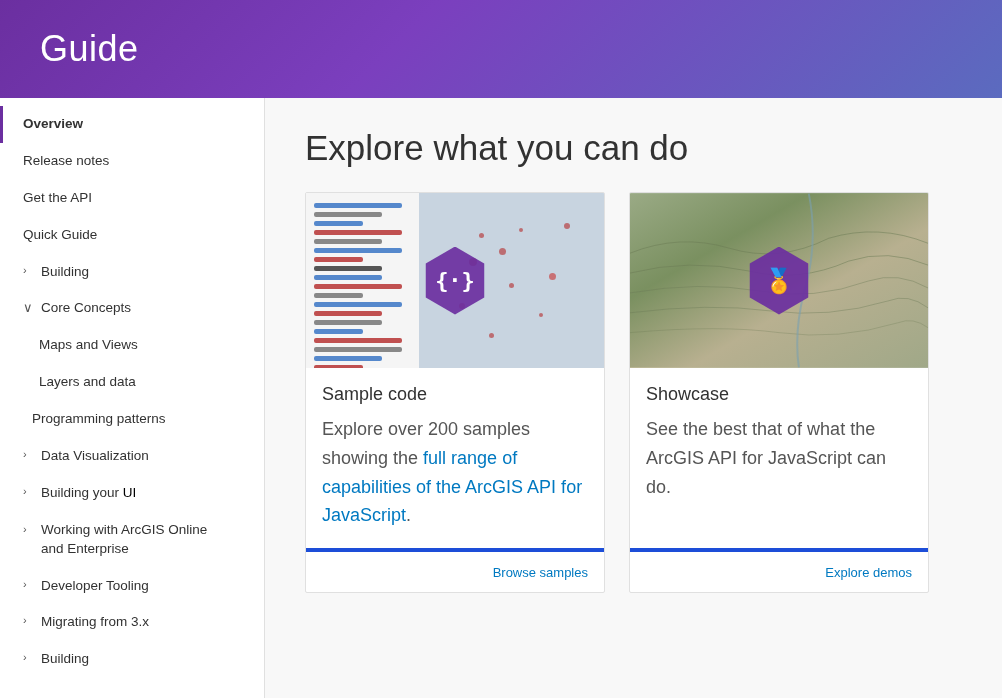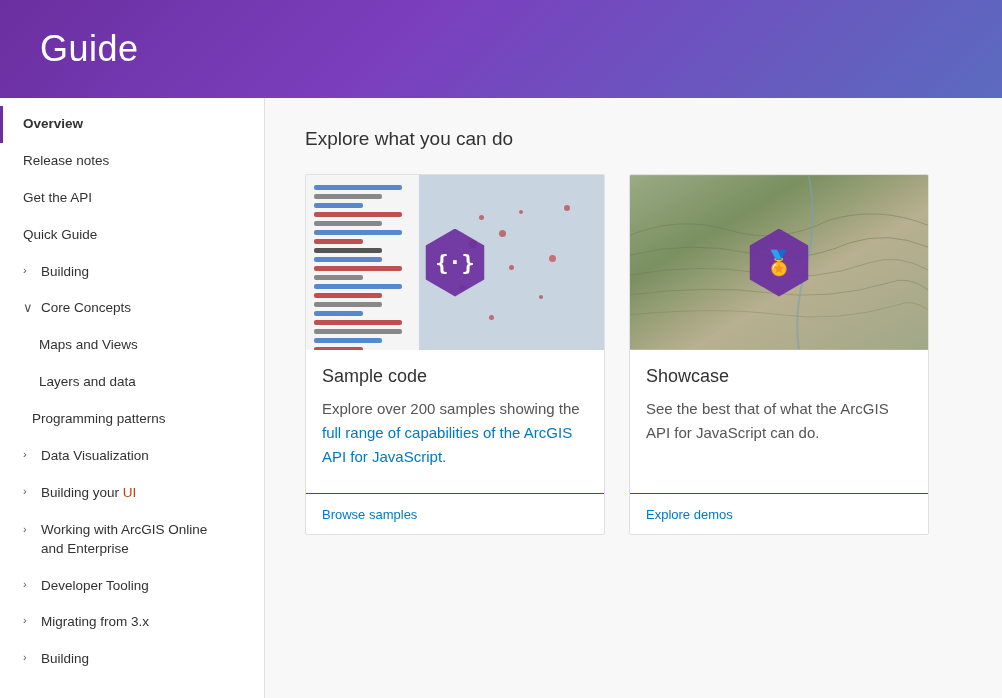--- a/index.html
+++ b/index.html
@@ -58,21 +58,21 @@
       width: 12px;
     }
 
     
     .content {
       flex: 1;
       padding: 30px 40px 30px 40px;
       background: #f8f8f8;
     }
     .section-title {
-      font-size: 19px;
+      font-size: 35px;
       font-weight: 300;
       color: #323232;
       margin-bottom: 24px;
     }
 
     
     .cards-grid {
       display: flex;
       gap: 24px;
       flex-wrap: wrap;
@@ -164,32 +164,33 @@
       padding: 16px 16px 0 16px;
       flex: 1;
     }
     .card-title {
       font-size: 18px;
       font-weight: 400;
       color: #323232;
       margin-bottom: 10px;
     }
     .card-description {
-      font-size: 15px;
+      font-size: 18px;
       color: #555;
       line-height: 1.6;
-      margin-bottom: 24px;
+      margin-bottom: 18px;
     }
     .card-description .highlight {
       color: #0079c1;
     }
     .card-link-area {
-      border-top: 1px solid #1d4ed8;
+      border-top: 4px solid #1d4ed8;
       padding: 12px 16px;
       margin-top: auto;
+      text-align: right;
     }
     .card-link {
       color: #0079c1;
       font-size: 13px;
       text-decoration: none;
       cursor: pointer;
     }
 
     
     .terrain-bg {
@@ -248,21 +249,21 @@
       <span>Programming patterns</span>
     </div>
 
     <div class="sidebar-item">
       <span class="chevron">›</span>
       <span>Data Visualization</span>
     </div>
 
     <div class="sidebar-item">
       <span class="chevron">›</span>
-      <span>Building your <span style="color:#c2410c;">UI</span></span>
+      <span>Building your <span style="color:#000000;">UI</span></span>
     </div>
 
     <div class="sidebar-item" style="align-items:flex-start; padding-top:9px;">
       <span class="chevron" style="margin-top:1px;">›</span>
       <span>Working with ArcGIS Online<br>and Enterprise</span>
     </div>
 
     <div class="sidebar-item">
       <span class="chevron">›</span>
       <span>Developer Tooling</span>

